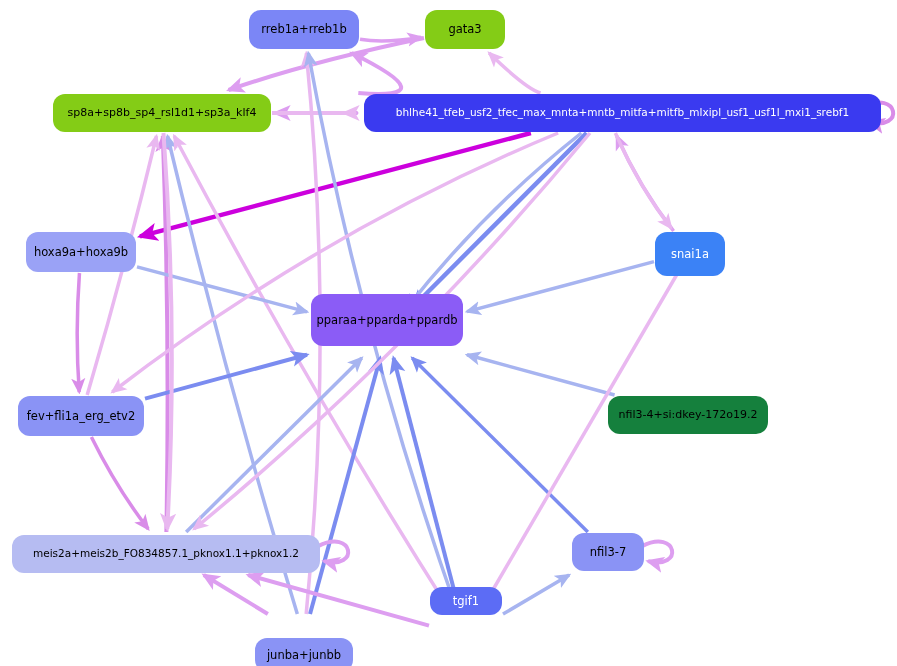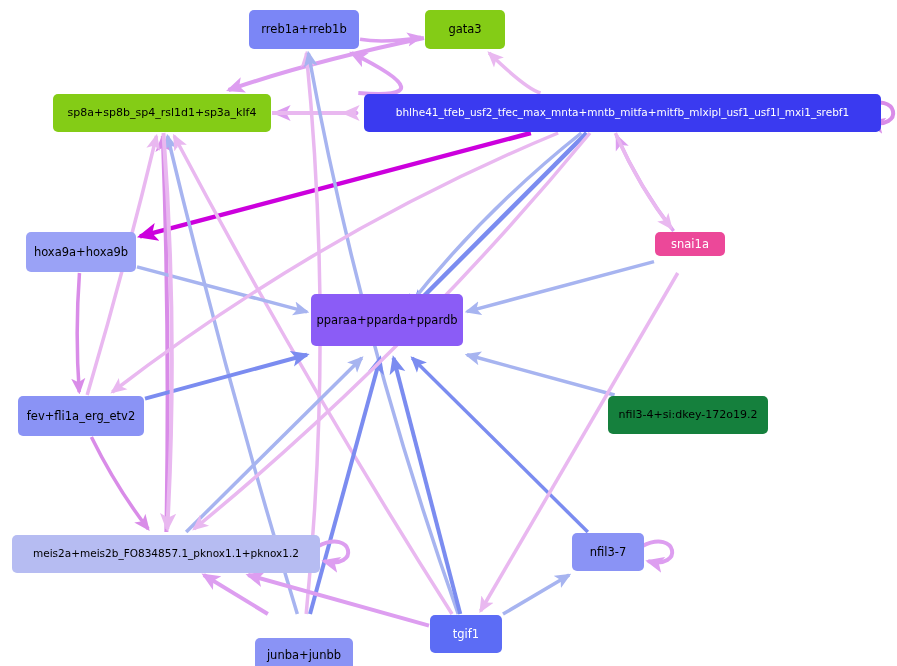--- a/index.html
+++ b/index.html
@@ -1,20 +1,20 @@
 <!DOCTYPE html>
 <html><head>
 <meta charset="utf-8">
 <style>
   html,body{margin:0;padding:0;background:#ffffff;}
   body{font-family:"DejaVu Sans","Liberation Sans",sans-serif;}
   #canvas{position:relative;width:897px;height:666px;background:#ffffff;overflow:hidden;}
   #edges{position:absolute;left:0;top:0;width:897px;height:666px;}
   .node{position:absolute;box-sizing:border-box;display:flex;align-items:center;
-        justify-content:center;border-radius:5px;text-align:center;
+        justify-content:center;border-radius:12px;text-align:center;
         font-size:11.5px;line-height:1.1;white-space:nowrap;padding:0 9px;}
   .node.small{font-size:11px;}
   .node.tiny{font-size:10.5px;}
 </style>
 </head>
 <body>
 
 <div id="canvas">
   <svg id="edges" viewBox="0 0 897 666" xmlns="http://www.w3.org/2000/svg">
       <defs>
@@ -84,38 +84,38 @@
       </div>
       <div class="node small" style="left: 53px; top: 94px; width: 218px; height: 38px; background: #84cc16; color: rgb(0, 0, 0);">
         <span>sp8a+sp8b_sp4_rsl1d1+sp3a_klf4</span>
       </div>
       <div class="node tiny" style="left: 364px; top: 94px; width: 517px; height: 38px; background: rgb(58, 58, 240); color: rgb(255, 255, 255);">
         <span>bhlhe41_tfeb_usf2_tfec_max_mnta+mntb_mitfa+mitfb_mlxipl_usf1_usf1l_mxi1_srebf1</span>
       </div>
       <div class="node" style="left: 26px; top: 232px; width: 110px; height: 40px; background: rgb(154, 162, 246); color: rgb(0, 0, 0);">
         <span>hoxa9a+hoxa9b</span>
       </div>
-      <div class="node" style="left: 655px; top: 232px; width: 70px; height: 24px; background: #ec4899; color: rgb(255, 255, 255);">
+      <div class="node" style="left: 655px; top: 232px; width: 70px; height: 44px; background: #3b82f6; color: rgb(255, 255, 255);">
         <span>snai1a</span>
       </div>
       <div class="node" style="left: 311px; top: 294px; width: 152px; height: 52px; background: #8b5cf6; color: rgb(0, 0, 0);">
         <span>pparaa+pparda+ppardb</span>
       </div>
       <div class="node" style="left: 18px; top: 396px; width: 126px; height: 40px; background: rgb(138, 147, 245); color: rgb(0, 0, 0);">
         <span>fev+fli1a_erg_etv2</span>
       </div>
       <div class="node small" style="left: 608px; top: 396px; width: 160px; height: 38px; background: #15803d; color: rgb(0, 0, 0);">
         <span>nfil3-4+si:dkey-172o19.2</span>
       </div>
       <div class="node tiny" style="left: 12px; top: 535px; width: 308px; height: 38px; background: rgb(182, 188, 242); color: rgb(0, 0, 0);">
         <span>meis2a+meis2b_FO834857.1_pknox1.1+pknox1.2</span>
       </div>
       <div class="node" style="left: 572px; top: 533px; width: 72px; height: 38px; background: rgb(138, 147, 245); color: rgb(0, 0, 0);">
         <span>nfil3-7</span>
       </div>
       <div class="node" style="left: 255px; top: 638px; width: 98px; height: 34px; background: rgb(138, 147, 245); color: rgb(0, 0, 0);">
         <span>junba+junbb</span>
       </div>
-      <div class="node" style="left: 430px; top: 615px; width: 72px; height: 38px; background: rgb(92, 108, 245); color: rgb(255, 255, 255);">
+      <div class="node" style="left: 430px; top: 587px; width: 72px; height: 28px; background: rgb(92, 108, 245); color: rgb(255, 255, 255);">
         <span>tgif1</span>
       </div>
     </div>
 </div>
 
 </body></html>

